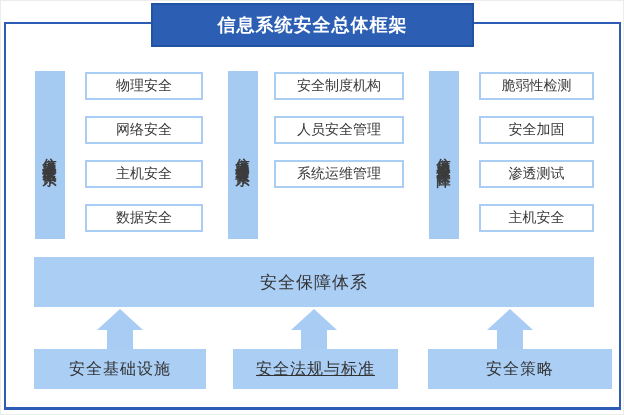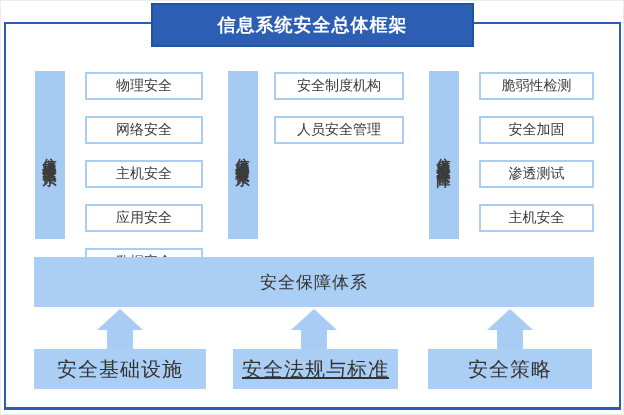--- a/index.html
+++ b/index.html
@@ -94,47 +94,47 @@
   .up-arrow.a1 { left: 96px; }
   .up-arrow.a2 { left: 290px; }
   .up-arrow.a3 { left: 486px; }
   .foundation {
     position: absolute;
     top: 348px;
     height: 40px;
     background: #abcef5;
     display: flex; align-items: center; justify-content: center;
     color: #333333;
-    font-size: 20px;
+    font-size: 16px;
     letter-spacing: 1px;
   }
   .foundation.f1 { left: 33px;  width: 172px; }
   .foundation.f2 { left: 232px; width: 165px; text-decoration: underline; }
-  .foundation.f3 { left: 427px; width: 164px; }
+  .foundation.f3 { left: 427px; width: 184px; }
 </style>
 </head>
 <body>
 
 <div class="frame"></div>
 
 <div class="title-box">信息系统安全总体框架</div>
 
 <div class="vlabel c1">信息安全技术体系</div>
 <div class="items c1">
   <div class="item-box">物理安全</div>
   <div class="item-box">网络安全</div>
   <div class="item-box">主机安全</div>
-  <div class="item-box">应用安全</div>
   <div class="item-box">数据安全</div>
 </div>
 
 <div class="vlabel c2">信息安全管理体系</div>
 <div class="items c2">
   <div class="item-box">安全制度机构</div>
   <div class="item-box">人员安全管理</div>
+  <div class="item-box">系统运维管理</div>
 </div>
 
 <div class="vlabel c3">信息安全服务保障</div>
 <div class="items c3">
   <div class="item-box">脆弱性检测</div>
   <div class="item-box">安全加固</div>
   <div class="item-box">渗透测试</div>
   <div class="item-box">主机安全</div>
 </div>
 

